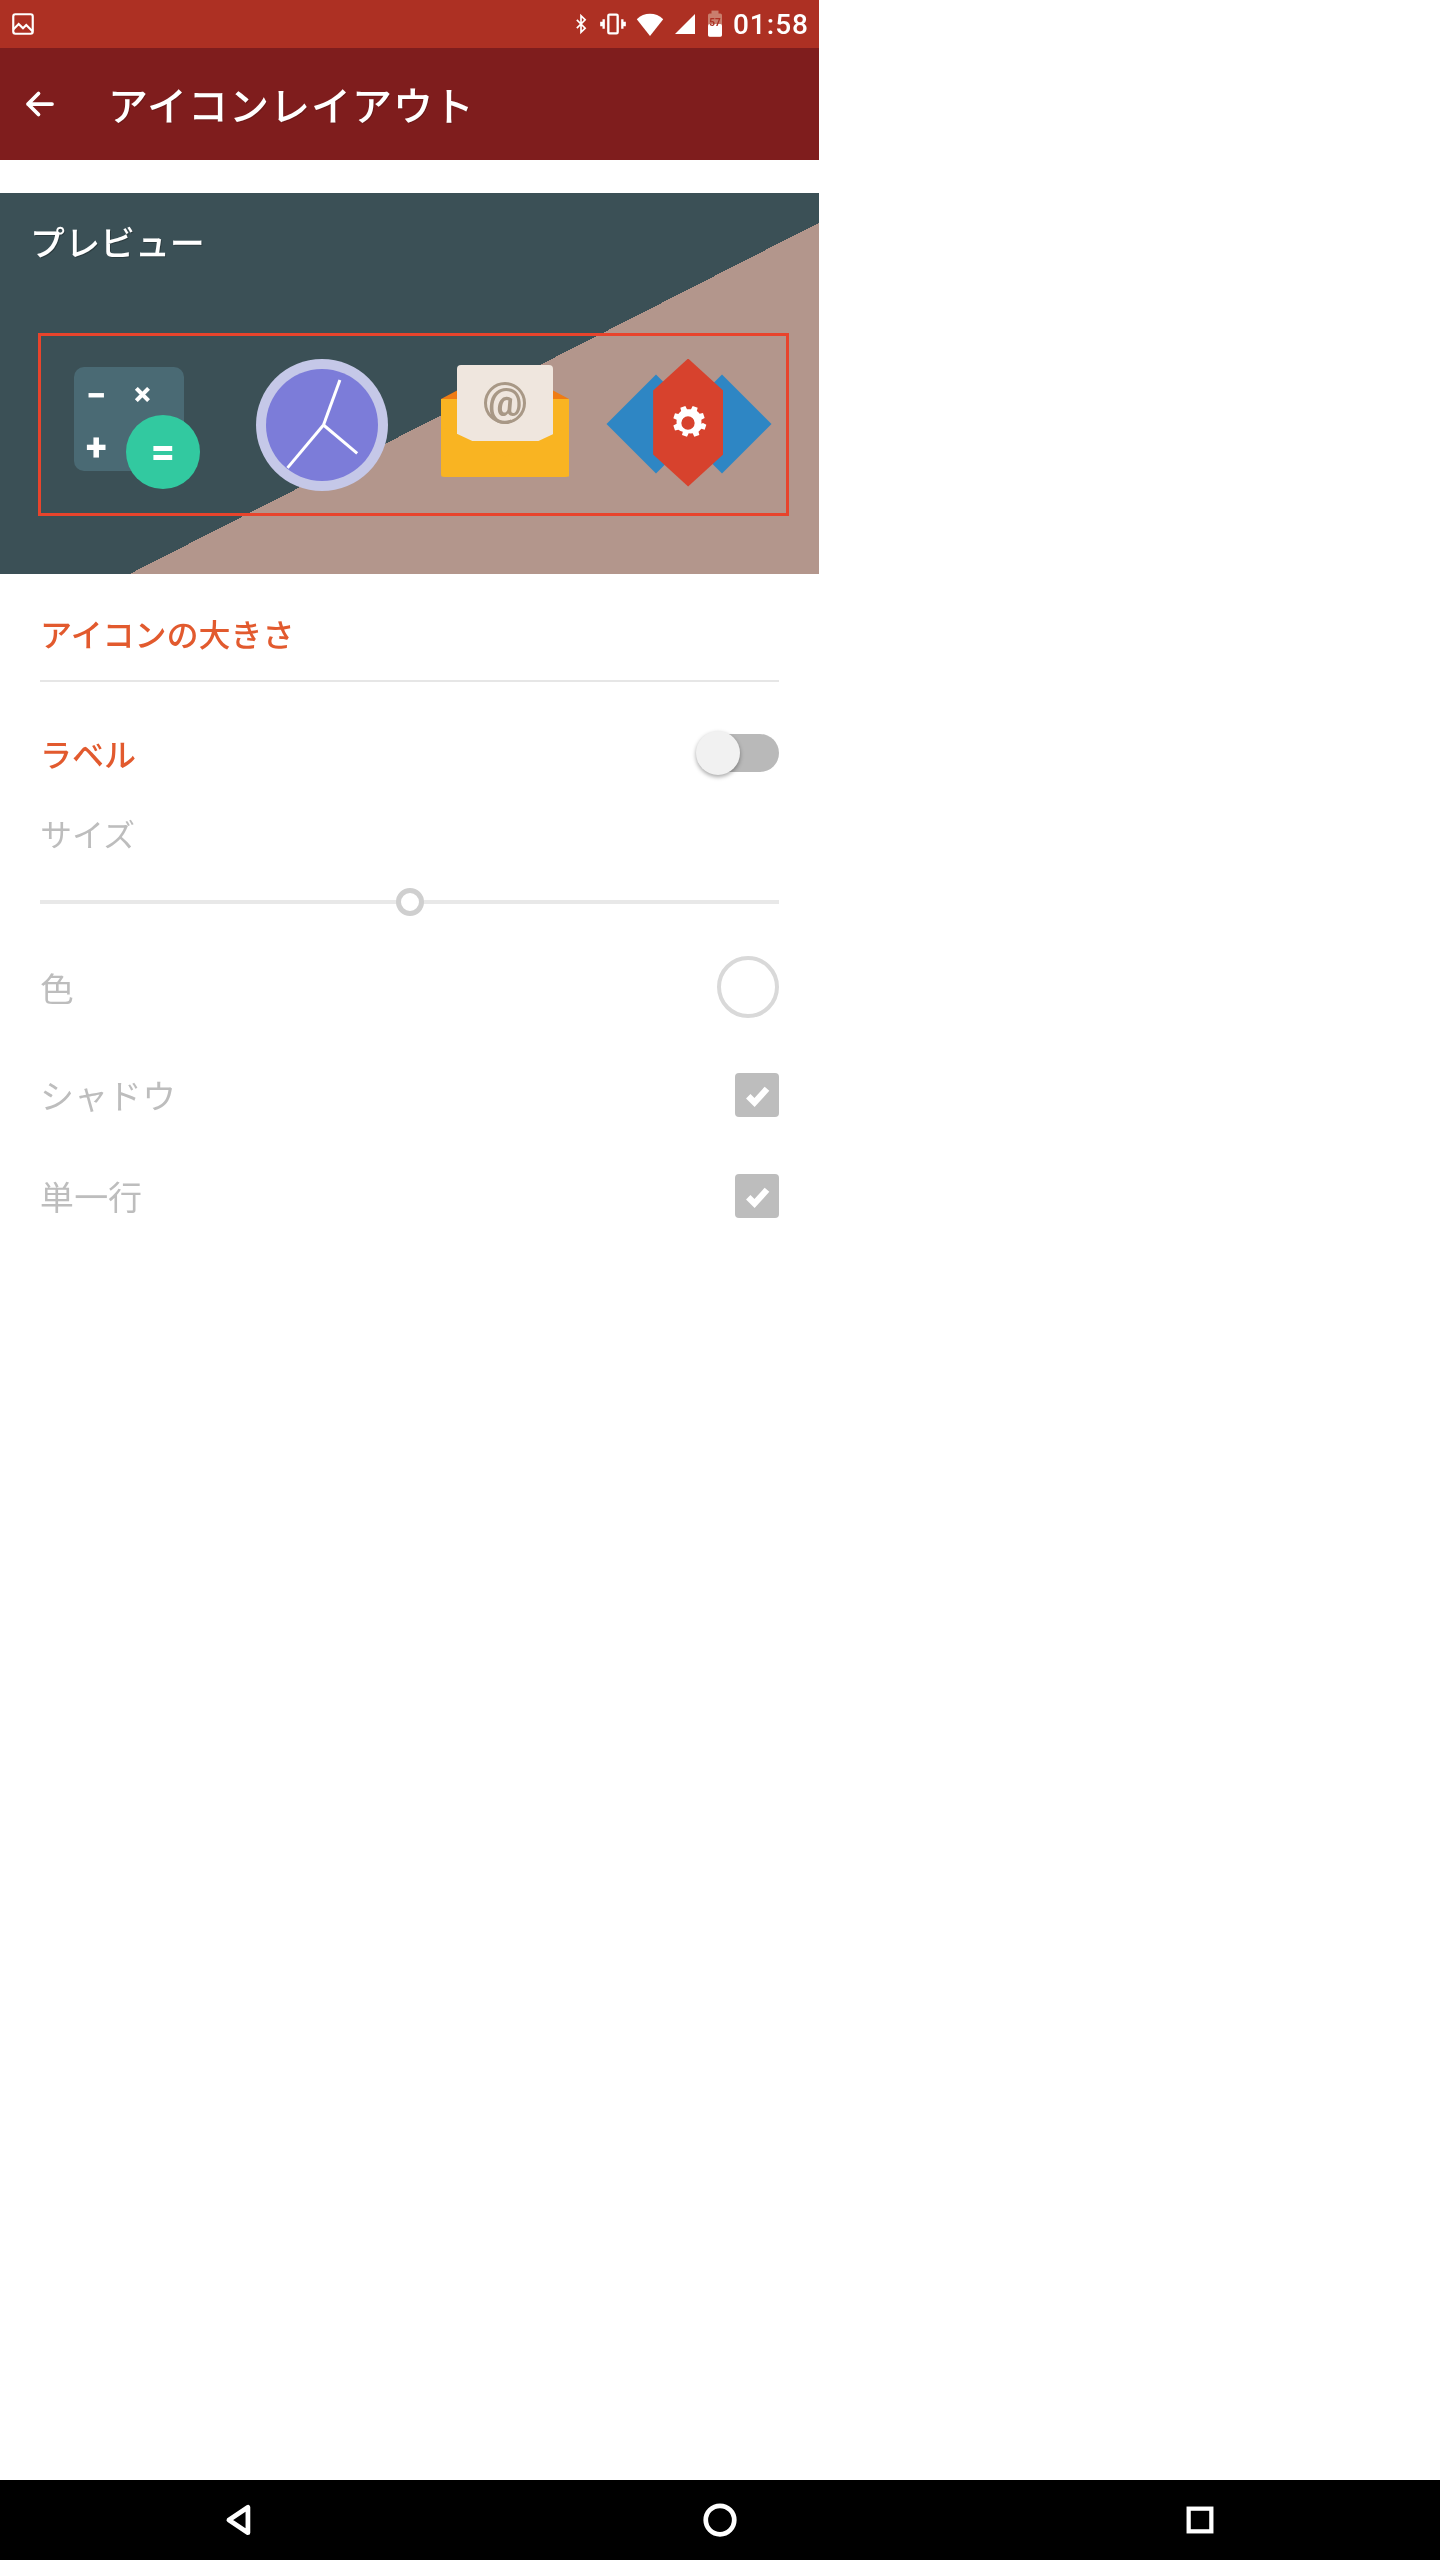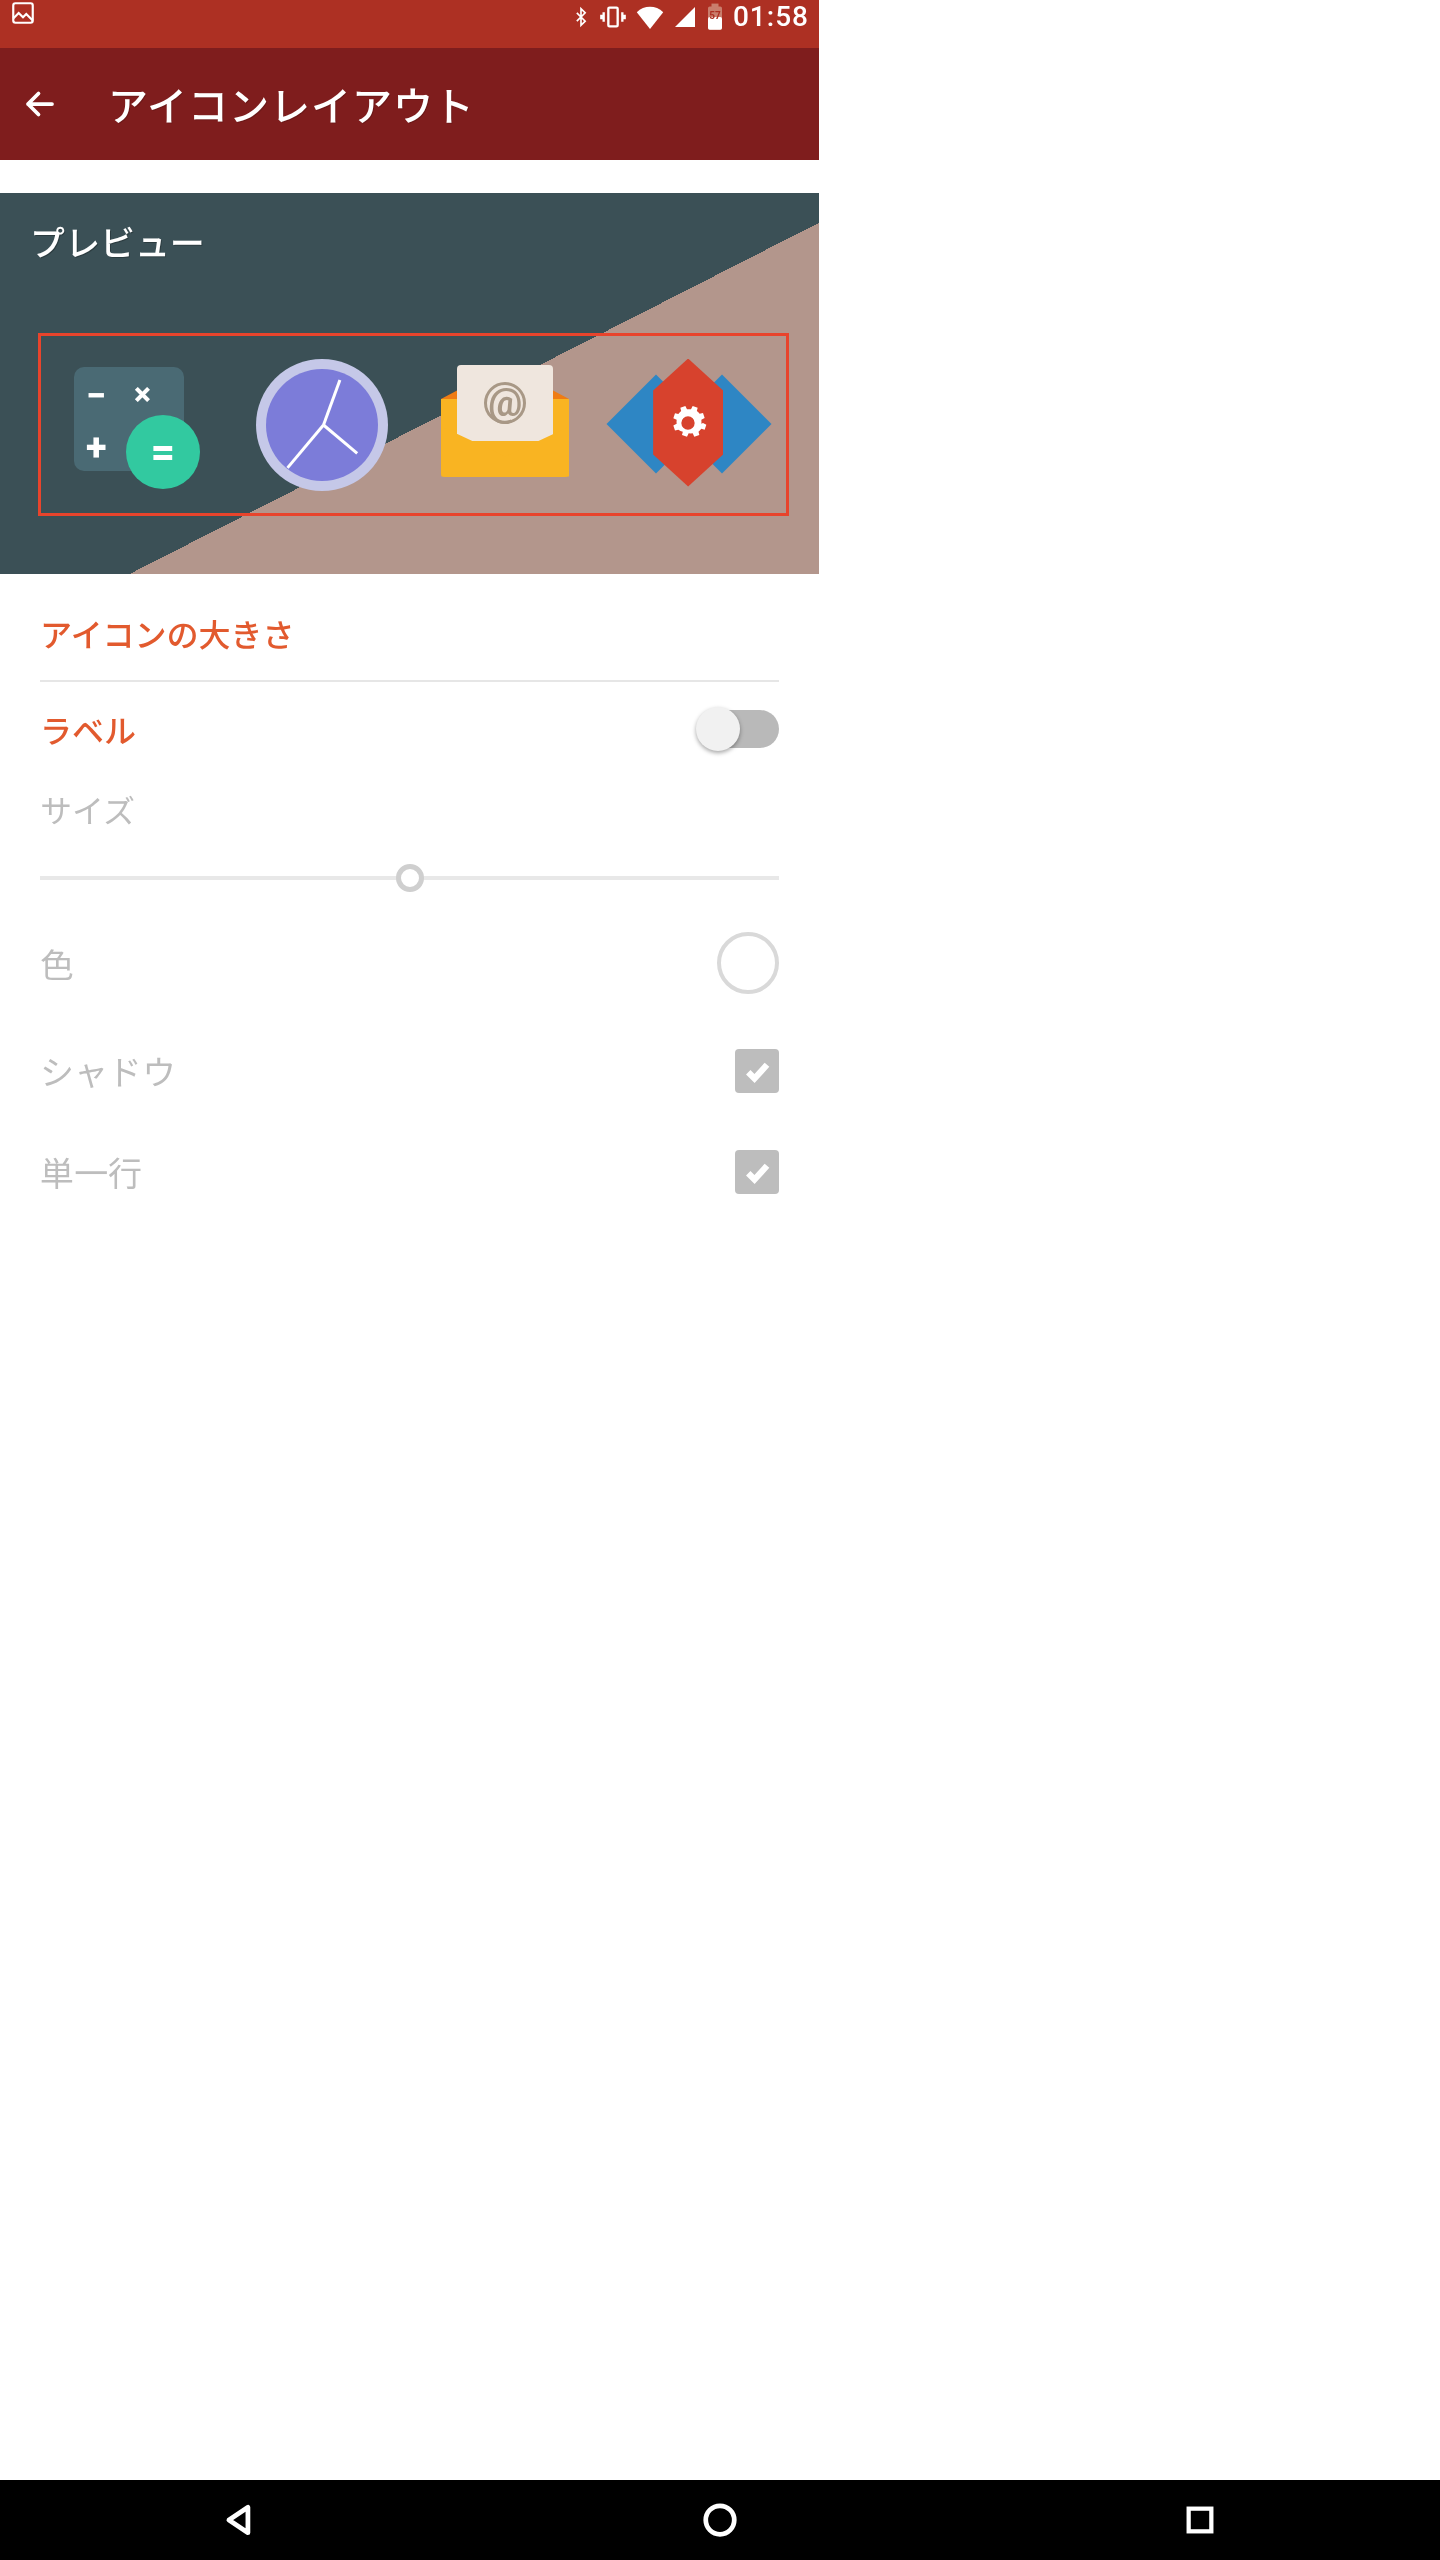--- a/index.html
+++ b/index.html
@@ -9,21 +9,21 @@
     overflow: hidden;
     font-family: "Roboto", "Noto Sans JP", "Hiragino Kaku Gothic Pro", sans-serif;
     background: #fff;
   }
 
   
   .status-bar {
     height: 48px;
     background: #ad3023;
     display: flex;
-    align-items: flex-start;
+    align-items: center;
     padding: 0 10px;
     color: #fff;
   }
   .status-bar .left { flex: 1; display: flex; align-items: center; gap: 8px;}
   .status-bar .right { display: flex; align-items: center; gap: 8px; }
   .status-icon { display:inline-flex; align-items:center; justify-content:center;}
   .status-time { font-size: 28px; font-weight:500; letter-spacing:1px;}
 
   
   .action-bar {
@@ -134,21 +134,21 @@
     border:3px solid #e8442c;
     width:276px;height:130px;
     display:flex;align-items:center;justify-content:flex-end;
     padding-right:28px;
     font-size:36px;color:#424242;
     margin-top: -10px;
   }
 
   .divider{height:2px;background:#e6e6e6;margin:24px 0 0 0;}
 
-  .label-header{display:flex;align-items:center;margin-top:24px;}
+  .label-header{display:flex;align-items:center;margin-top:48px;}
   .label-header .section-title{padding-top:0;flex:1;}
   .switch{
     width:80px;height:38px;border-radius:19px;background:#b9b9b9;position:relative;cursor:pointer;
   }
   .switch .knob{
     position:absolute;left:-3px;top:-3px;width:44px;height:44px;border-radius:50%;
     background:#f1f1f1;box-shadow:0 2px 4px rgba(0,0,0,.35);
   }
 
   .font-size-row{display:flex;margin-top:34px;gap:32px;}

